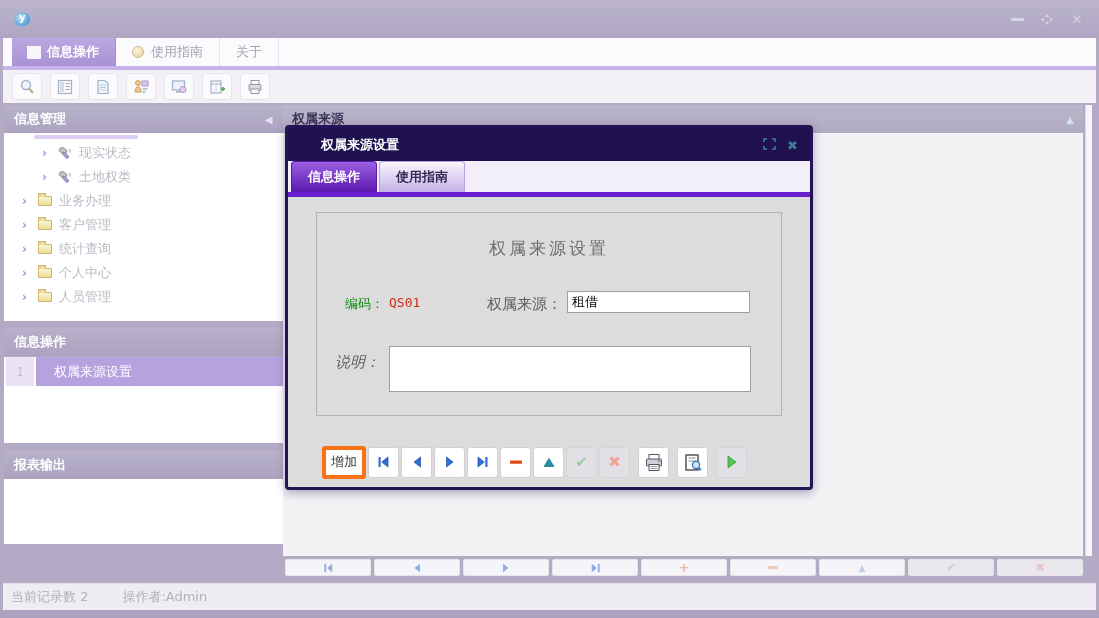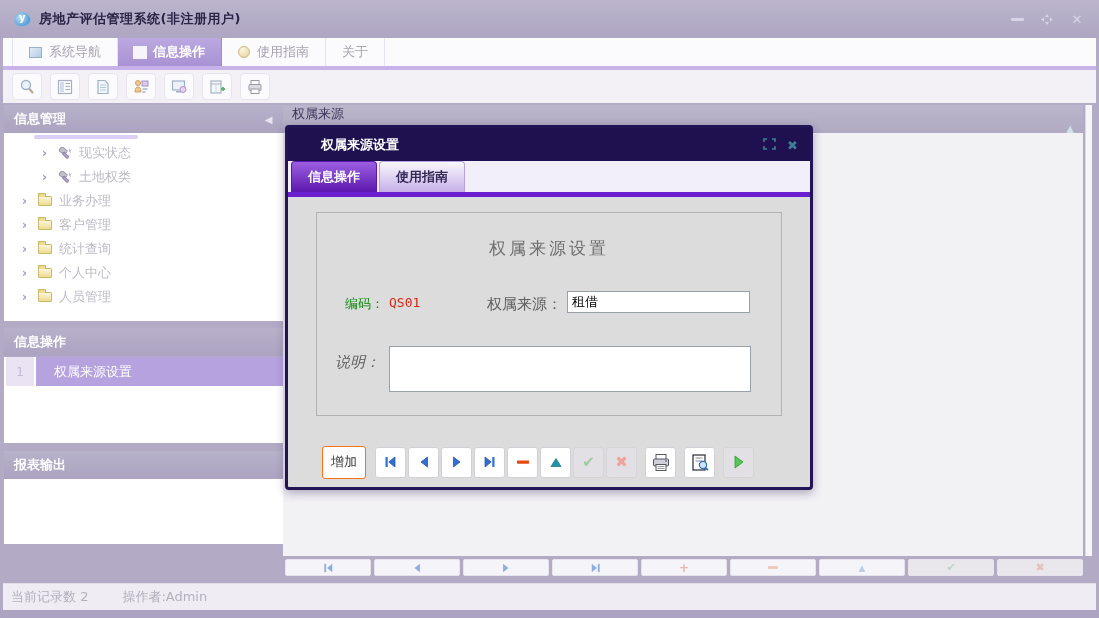--- a/index.html
+++ b/index.html
@@ -48,21 +48,21 @@
   .tnode { display:flex; align-items:center; gap:7px; height:24px; font-size:13px; color:#bdbac6; cursor:default; }
   .tnode .chev { color:#a98fd8; font-size:12px; font-weight:bold; width:9px; }
   .lvl1 { padding-left:18px; } .lvl2 { padding-left:38px; }
   .folder { width:14px; height:10px; background:linear-gradient(#fdf7da,#eeda92); border:1px solid #ccb66a; border-radius:1px; position:relative; }
   .folder::before { content:""; position:absolute; left:-1px; top:-4px; width:6px; height:3px; background:#eeda92; border:1px solid #ccb66a; border-bottom:none; border-radius:1px 1px 0 0; }
   .row-num { width:28px; background:#e9e3f4; color:#c3bbd5; font-size:12px; display:flex; align-items:center; justify-content:center; }
   .iw-row { display:flex; height:29px; margin:1px 2px 0 2px; cursor:default; }
   .iw-label { flex:1; background:#b7a2e0; color:#ffffff; font-size:13px; display:flex; align-items:center; padding-left:18px; margin-left:2px; }
 
   
-  .main-hd { position:absolute; left:283px; top:105px; width:800px; height:28px; background:linear-gradient(#bcb6cc,#b0aac2); color:#3c3558; font-size:13px; font-weight:normal; display:flex; padding:0 9px;flex-direction:column; }
+  .main-hd { position:absolute; left:283px; top:105px; width:800px; height:28px; background:linear-gradient(#bcb6cc,#b0aac2); color:#3c3558; font-size:13px; font-weight:bold; display:flex; align-items:center; padding:0 9px; }
   .main-bg { position:absolute; left:283px; top:133px; width:800px; height:423px; background:#f2f1f4; }
   .v-scroll { position:absolute; left:1085px; top:105px; width:7px; height:451px; background:#f6f5f8; border-left:1px solid #dcd8e2; }
 
   
   .dialog { position:absolute; left:285px; top:125px; width:528px; height:365px; background:#dcdcdc; border:3px solid #221455; border-radius:4px; box-shadow:0 3px 10px rgba(40,25,80,.35); z-index:5; }
   .dlg-titlebar { height:33px; background:#1f1150; display:flex; align-items:center; padding:0 12px 0 33px; }
   .dlg-title { color:#ffffff; font-weight:bold; font-size:13px; }
   .dlg-controls { margin-left:auto; display:flex; gap:11px; align-items:center; }
   .dlg-min { width:12px; height:3px; background:#3e7d93; border-radius:1px; }
   .dlg-x { color:#3e7d93; font-size:13px; font-weight:bold; line-height:1; }
@@ -77,21 +77,21 @@
   .lbl { font-size:15px; color:#5f5f5f; }
   .code-lbl { position:absolute; left:28px; top:82px; font-size:13px; color:#0f8a0f; }
   .code-val { position:absolute; left:72px; top:82px; font-size:13px; color:#d02a18; font-family:"DejaVu Sans Mono",monospace; }
   .src-lbl { position:absolute; left:170px; top:82px; }
   .src-input { position:absolute; left:250px; top:78px; width:183px; height:22px; border:1px solid #9aa0a8; font-size:13px; padding:1px 4px; font-family:"DejaVu Sans","Liberation Sans",sans-serif; background:#fff; }
   .desc-lbl { position:absolute; left:18px; top:140px;font-style:italic; }
   .desc-area { position:absolute; left:72px; top:133px; width:362px; height:46px; border:1px solid #9aa0a8; resize:none; background:#fff; font-family:"DejaVu Sans","Liberation Sans",sans-serif; font-size:13px; }
   .dlg-btnrow { position:absolute; left:0; bottom:8px; width:100%; height:34px; display:flex; align-items:center; padding-left:34px; gap:2px; }
   .nav-btn { width:31px; height:31px; background:#ffffff; border:1px solid #d2d0d6; border-radius:3px; display:flex; align-items:center; justify-content:center; cursor:default; }
   .nav-btn.dim { background:#e2e0e4; border-color:#d6d4d8; }
-  .txt-btn { width:44px; height:33px; background:#fdfdfe; border:1px solid #f97316; border-radius:3px; font-size:13px; color:#3a3a3a; margin-right:7px; display:flex; align-items:center; justify-content:center; cursor:default; }
+  .txt-btn { width:44px; height:33px; background:#fdfdfe; border:4px solid #f97316; border-radius:3px; font-size:13px; color:#3a3a3a; margin-right:0; display:flex; align-items:center; justify-content:center; cursor:default; }
   .glyph-ok { color:#9ecba2; font-size:15px; font-weight:bold; }
   .glyph-no { color:#eda49a; font-size:15px; font-weight:bold; }
 
   
   .bottombar { position:absolute; left:285px; top:559px; display:flex; gap:3px; }
   .bb-btn { width:86px; height:17px; background:#fdfdfe; border:1px solid #eceaf0; border-radius:2px; display:flex; align-items:center; justify-content:center; opacity:.9; cursor:default; }
   .bb-btn.dim { background:#efedf1; }
   .bb-btn svg, .bb-btn span { opacity:.55; }
   .bb-plus { color:#e2886a; font-size:13px; font-weight:bold; line-height:1; }
   .bb-minus { width:10px; height:3px; background:#eda882; border-radius:1px; }
@@ -103,41 +103,36 @@
   .statusbar { position:absolute; left:3px; top:583px; width:1093px; height:27px; background:#efedf3; border-top:1px solid #e2dfe8; display:flex; align-items:center; gap:34px; padding-left:8px; font-size:13px; color:#b3b0bc; }
   .bottom-frame { position:absolute; left:0; top:610px; width:1099px; height:8px; background:#aba3c0; }
 </style>
 </head>
 <body>
 
 <div class="window">
 
   <div class="titlebar">
     <span class="app-icon"></span>
-    <span class="app-title">房地产评估管理系统(非注册用户)</span>
     <span class="win-controls">
       <span class="win-btn">
           <span class="min-bar"></span>
         </span>
       <span class="win-btn">
         <svg width="14" height="13" viewBox="0 0 14 13">
           <path d="M7 1 L9 4 H5 Z M7 12 L5 9 H9 Z M1 6.5 L4 4.5 V8.5 Z M13 6.5 L10 8.5 V4.5 Z" fill="#d8d3e6"></path>
         </svg>
       </span>
       <span class="win-btn">
           <span class="win-x">✕</span>
         </span>
     </span>
   </div>
 
   <div class="tabbar">
-    <div class="mtab first">
-      <span class="ic-window"></span>
-      <span>系统导航</span>
-    </div>
     <div class="mtab active">
       <span class="ic-grid"></span>
       <span>信息操作</span>
     </div>
     <div class="mtab">
       <span class="ic-help"></span>
       <span>使用指南</span>
     </div>
     <div class="mtab">
       <span>关于</span>

